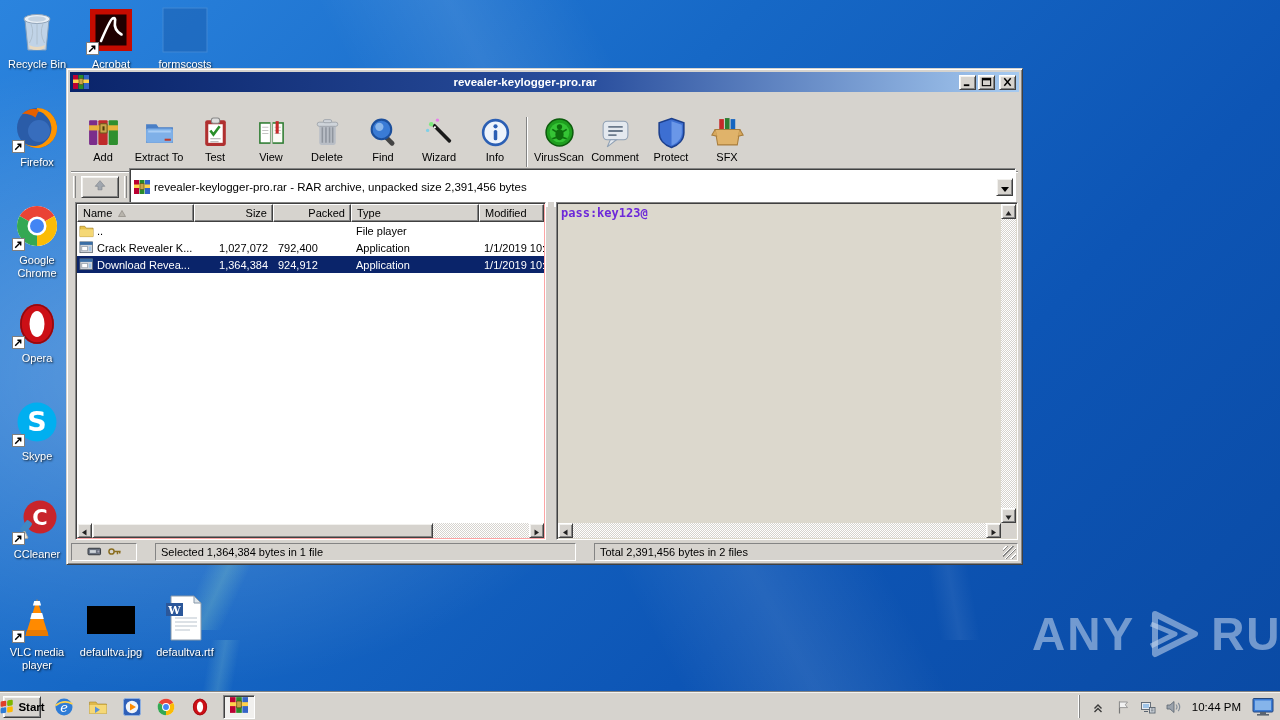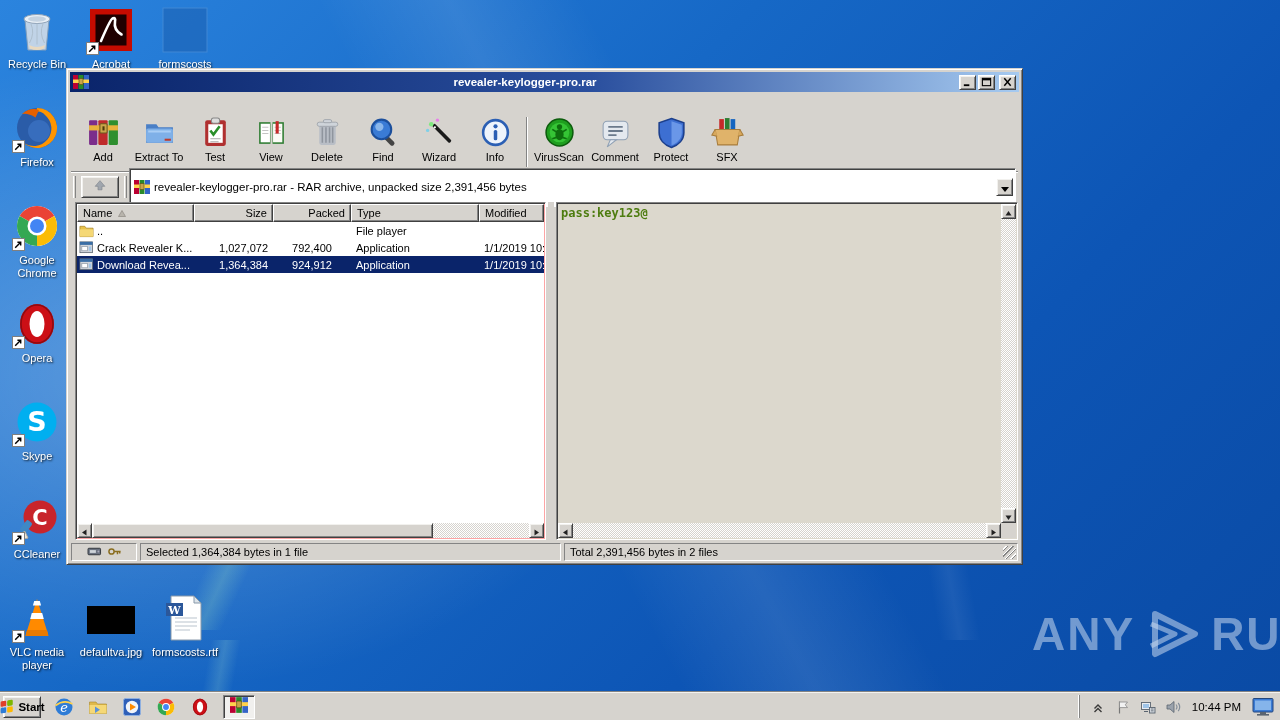--- a/index.html
+++ b/index.html
@@ -88,45 +88,45 @@
   .hc-packed{width:78px;justify-content:flex-end;}.hc-type{width:128px;}
   .hc-mod{flex:1;}
   .sort-ic{margin-left:6px;}.sort-ic svg{width:8px;height:7px;}
   .lrows{position:absolute;left:1px;top:19px;right:1px;bottom:16px;background:#fff;overflow:hidden;}
   .frow{display:flex;height:17px;align-items:center;font-size:11px;color:#000;}
   .frow.selected{background:var(--sel,#0a246a);color:#fff;}
   .c{white-space:nowrap;overflow:hidden;padding:0 5px;}
   .c.name{width:117px;display:flex;align-items:center;gap:3px;padding-left:2px;}
   .c.name .islot16 svg{width:15px;height:15px;}
   .c.size{width:79px;text-align:right;}
-  .c.packed{width:78px;text-align:center;}
+  .c.packed{width:78px;text-align:left;}
   .c.type{width:128px;}
   .c.mod{flex:1;padding-right:0;}
 
   
   .hscroll{position:absolute;left:1px;right:1px;bottom:1px;height:15px;display:flex;
     background:repeating-conic-gradient(#fff 0% 25%, #d6d3ce 0% 50%) 0 0/2px 2px;}
   .sb-btn{width:15px;height:15px;display:flex;align-items:center;justify-content:center;flex:none;}
   .sb-btn svg{width:7px;height:7px;}
   .sb-track{flex:1;position:relative;}
   .sb-thumb{position:absolute;top:0;bottom:0;}
   .comment-panel{position:absolute;left:485px;right:0;top:0;bottom:2px;
     background:#dcd8cd;border:1px solid;border-color:#848484 #fff #fff #848484;
     box-shadow:inset 1px 1px 0 #404040;}
   .comment-text{position:absolute;left:4px;top:3px;right:20px;
-    font-family:"DejaVu Sans Mono",monospace;font-size:12px;font-weight:600;color:#4d7c0f;white-space:pre;}
+    font-family:"DejaVu Sans Mono",monospace;font-size:12px;font-weight:600;color:#6d28d9;white-space:pre;}
   .vscroll{position:absolute;top:1px;right:1px;bottom:16px;width:15px;display:flex;flex-direction:column;
     background:repeating-conic-gradient(#fff 0% 25%, #d6d3ce 0% 50%) 0 0/2px 2px;}
   .vscroll .sb-track{flex:1;}
   .hscroll.in-comment{right:16px;}
   .sb-corner{position:absolute;right:1px;bottom:1px;width:15px;height:15px;background:var(--face,#d6d3ce);}
   .splitter{position:absolute;left:477px;width:6px;top:0;bottom:2px;background:var(--face,#d6d3ce);}
 
   
-  .statusbar{position:absolute;left:4px;right:4px;bottom:3px;height:18px;display:flex;gap:3px;}
+  .statusbar{position:absolute;left:4px;right:4px;bottom:3px;height:18px;display:flex;gap:18px;}
   .st-cell{border:1px solid;border-color:#848484 #fff #fff #848484;
     font-size:11px;color:#000;display:flex;align-items:center;padding:0 5px;white-space:nowrap;overflow:hidden;}
   .st-icons{width:66px;gap:5px;justify-content:center;}
   .st-icons svg{width:15px;height:13px;}
   .st-sel{width:421px;}
   .st-total{flex:1;position:relative;}
   .grip{position:absolute;right:1px;bottom:1px;width:13px;height:13px;
     background:repeating-linear-gradient(135deg,transparent 0 2px,#fff 2px 3px,#848484 3px 4px);}
 
   
@@ -331,21 +331,21 @@
             <svg viewBox="0 0 48 48">
               <path d="M10 2 h23 l7 7 v37 h-30 Z" fill="#fff" stroke="#8899aa"></path>
               <path d="M33 2 l7 7 h-7 Z" fill="#dde4ea" stroke="#8899aa"></path>
               <path d="M14 24h22M14 28h22M14 32h22M14 36h15" stroke="#b9c4ce" stroke-width="1.2"></path>
               <rect x="5" y="9" width="17" height="13" fill="#2b579a"></rect>
               <text x="13.5" y="19.5" text-anchor="middle" font-size="11" font-weight="bold" fill="#fff" font-family="DejaVu Serif, serif">W</text>
             </svg>
           </span>
 
     </div>
-    <div class="dicon-label">formscosts.rtf</div>
+    <div class="dicon-label">defaultva.rtf</div>
   </div>
     </div>
 </div>
 
 <div class="window">
   <div class="titlebar">
     <span class="islot16">
         <svg viewBox="0 0 16 16">
           <rect x="0" y="1" width="5" height="14" fill="#b03"></rect>
           <rect x="5.5" y="1" width="5" height="14" fill="#2a8a2a"></rect>

